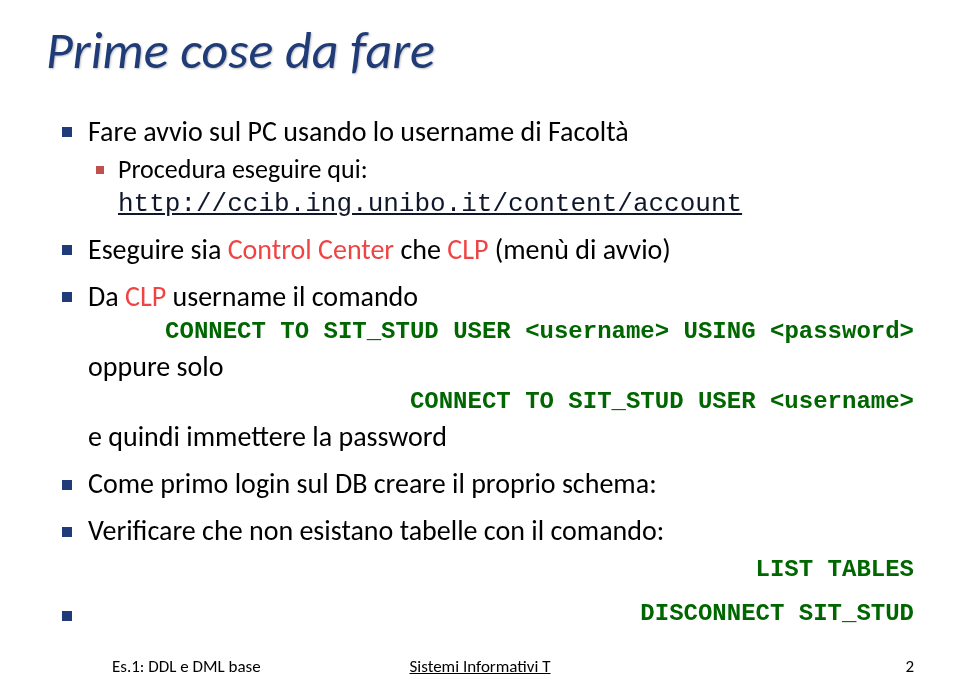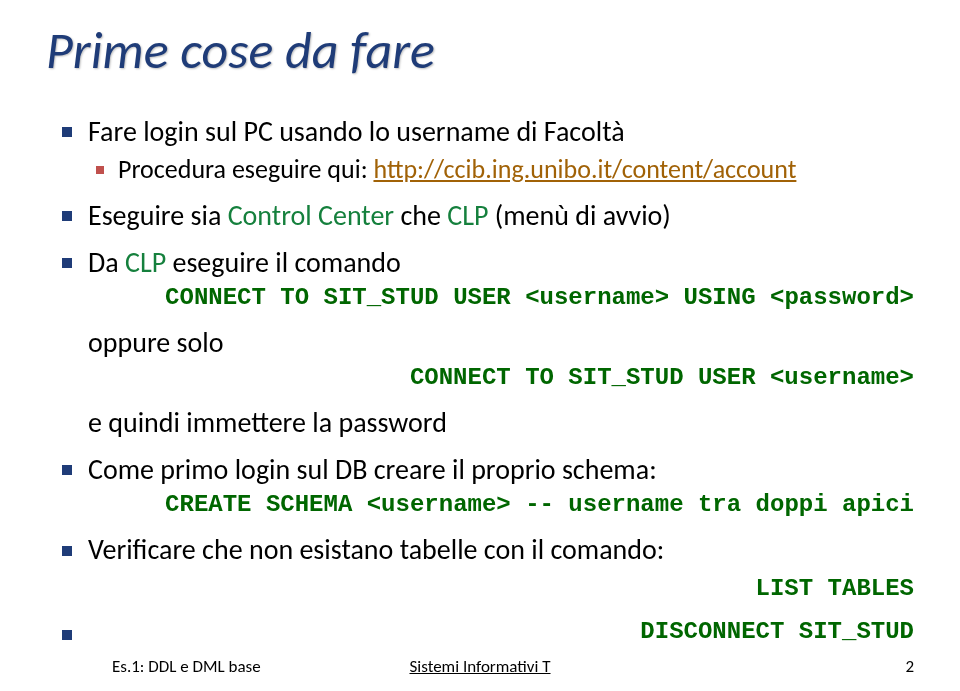--- a/index.html
+++ b/index.html
@@ -62,24 +62,24 @@
   }
   ul.sub > li::before {
     content: "";
     position: absolute;
     left: 8px;
     top: 0.5em;
     width: 8px;
     height: 8px;
     background: #c0504d;
   }
-  .blue { color: #15803d; }
+  .blue { color: #ef4444; }
   .body-line {
     display: block;
-    margin-top: 12px;
+    margin-top: 2px;
     padding-left: 0;
   }
   .mono {
     font-family: "Courier New", monospace;
     font-weight: bold;
     font-size: 24px;
     color: #006600;
     display: block;
     margin-top: 2px;
     line-height: 1.3;
@@ -101,54 +101,53 @@
   .footer .left { }
   .footer .center {
     position: absolute;
     left: 50%;
     transform: translateX(-50%);
     text-decoration: underline;
   }
   .footer .right {
     margin-left: auto;
   }
-  .link { color: #a16207; text-decoration: underline; }
+  .link { color: #0f172a; text-decoration: underline; font-family: Liberation Mono, monospace; }
 </style>
 </head>
 <body>
 
 <div class="slide">
   <h1 class="title">Prime cose da fare</h1>
 
   <ul class="top">
 
     <li>
-      <span>Fare login sul PC usando lo username di Facoltà</span>
+      <span>Fare avvio sul PC usando lo username di Facoltà</span>
       <ul class="sub">
         <li>
           <span>Procedura eseguire qui: </span><span class="link">http://ccib.ing.unibo.it/content/account</span>
         </li>
       </ul>
     </li>
 
     <li>
       <span>Eseguire sia </span><span class="blue">Control Center </span><span>che </span><span class="blue">CLP </span><span>(menù di avvio)</span>
     </li>
 
     <li>
-      <span>Da </span><span class="blue">CLP </span><span>eseguire il comando</span>
+      <span>Da </span><span class="blue">CLP </span><span>username il comando</span>
       <span class="mono">CONNECT TO SIT_STUD USER &lt;username&gt; USING &lt;password&gt;</span>
       <span class="body-line">oppure solo</span>
       <span class="mono">CONNECT TO SIT_STUD USER &lt;username&gt;</span>
       <span class="body-line">e quindi immettere la password</span>
     </li>
 
     <li>
       <span>Come primo login sul DB creare il proprio schema:</span>
-      <span class="mono">CREATE SCHEMA &lt;username&gt; -- username tra doppi apici</span>
     </li>
 
     <li>
       <span>Verificare che non esistano tabelle con il comando:</span>
       <span class="mono" style="margin-top:6px;">LIST TABLES</span>
     </li>
 
     <li style="margin-top:12px;">
       <span class="mono">DISCONNECT SIT_STUD</span>
     </li>

